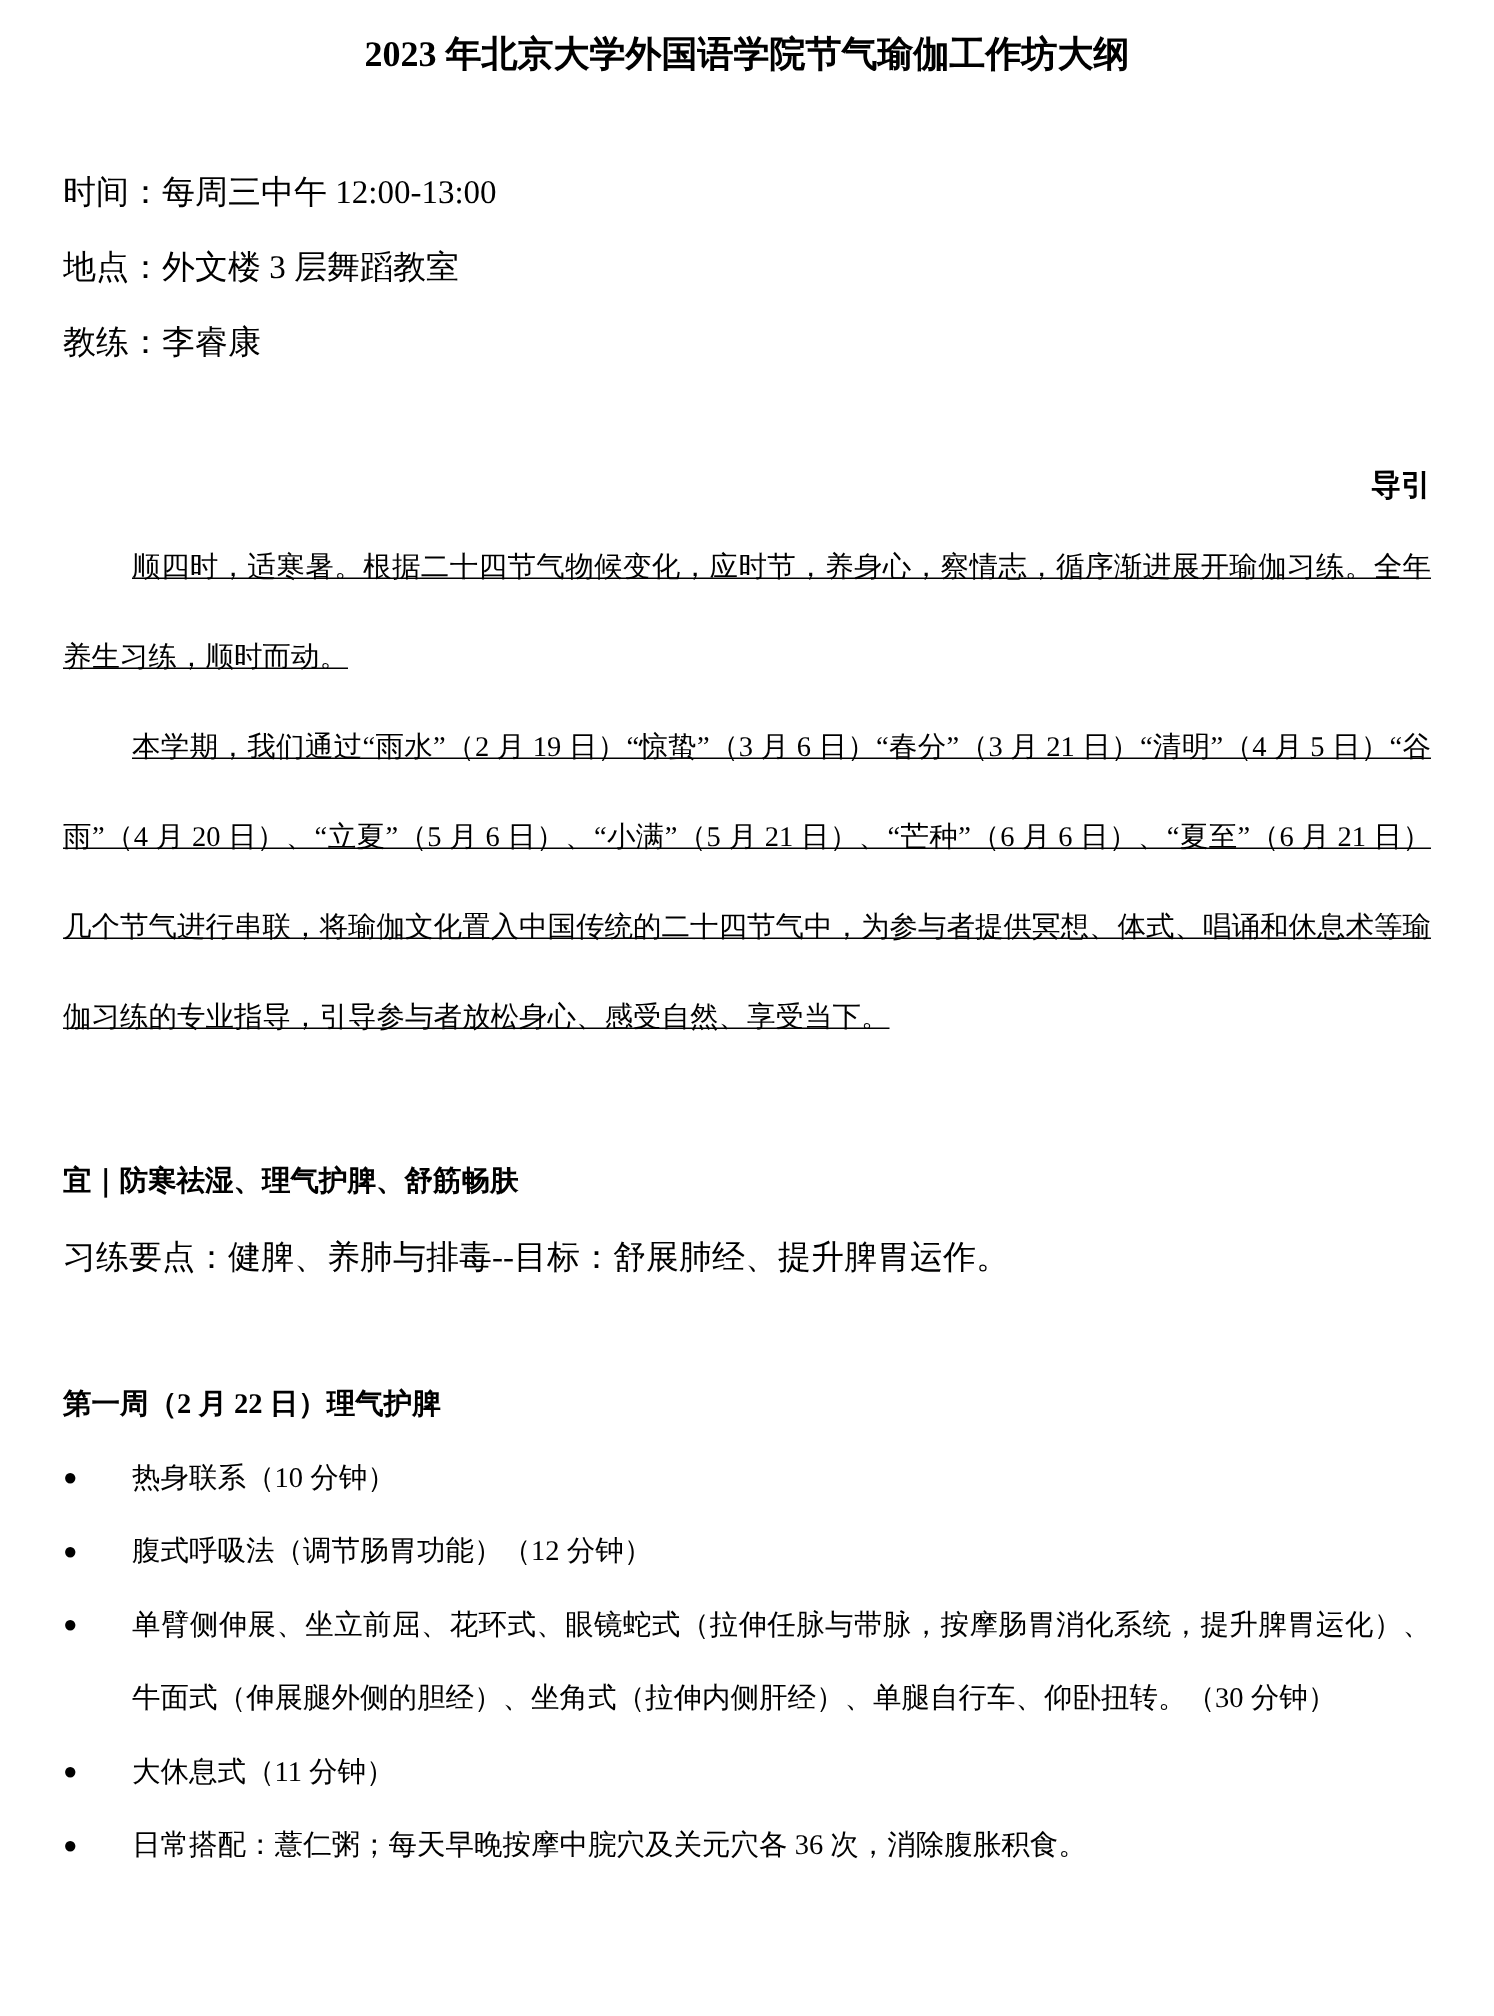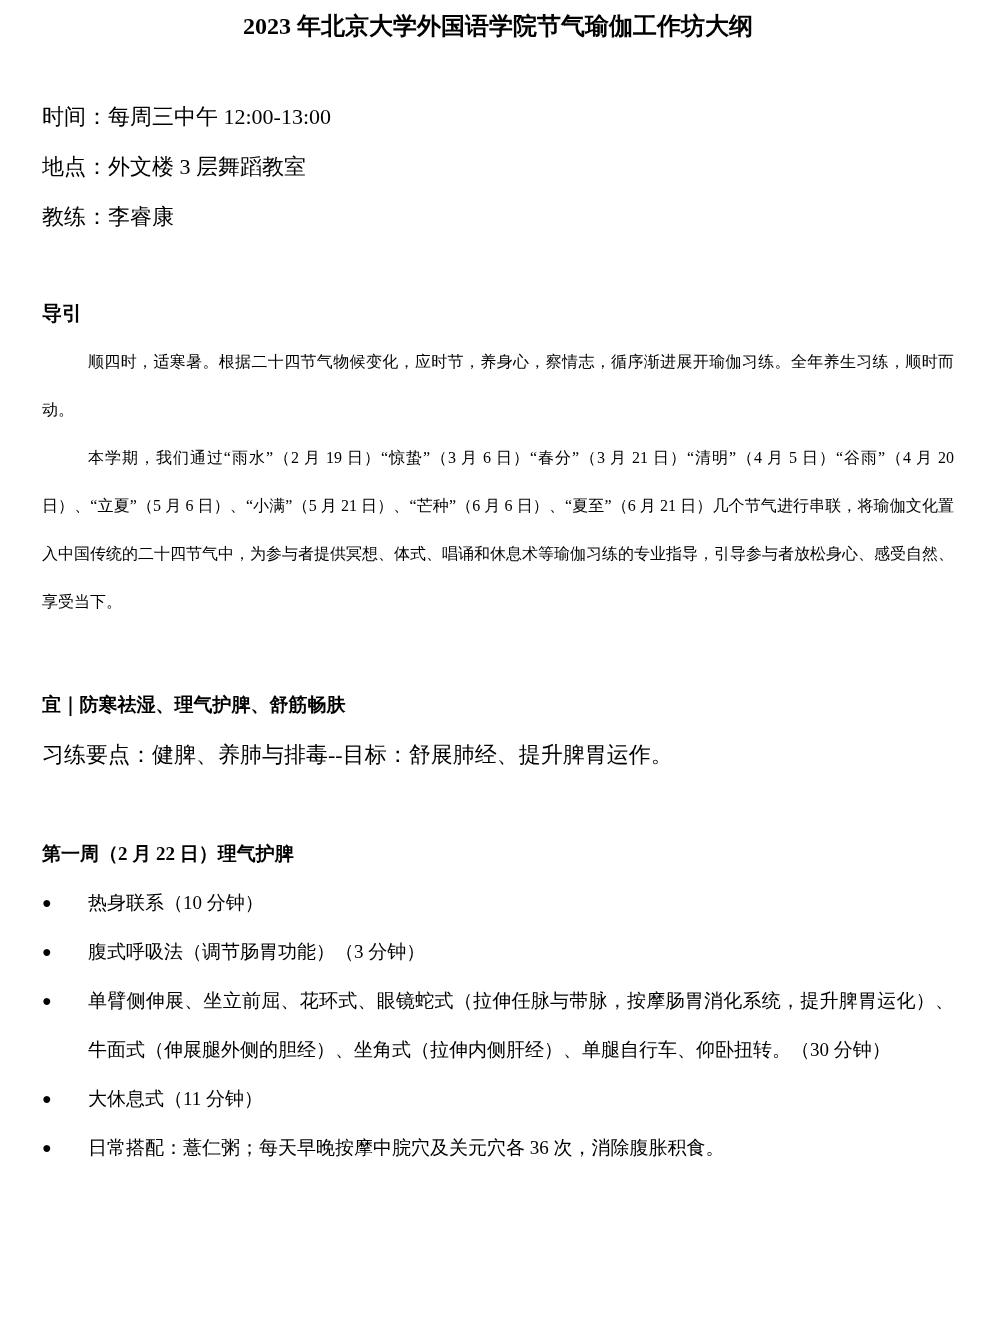--- a/index.html
+++ b/index.html
@@ -7,21 +7,21 @@
     padding: 0;
     background: #ffffff;
   }
   .page {
     position: relative;
     width: 996px;
     height: 1344px;
     box-sizing: border-box;
     background: #ffffff;
     color: #000000;
-    padding: 8px 42px 0 42px;
+    padding: 19px 42px 0 42px;
     font-family: "Liberation Serif", "DejaVu Serif", serif;
     overflow: hidden;
   }
   .title {
     margin: 0;
     font-size: 24px;
     font-weight: bold;
     text-align: center;
     line-height: 36px;
   }
@@ -33,27 +33,28 @@
     margin: 0;
     font-size: 22px;
     line-height: 50px;
     font-weight: normal;
   }
   .section-heading {
     margin: 0;
     font-size: 20px;
     line-height: 50px;
     font-weight: bold;
-    text-align: left;
+    text-align: right;
   }
   .para {
     margin: 0;
-    font-size: 16px;
-    line-height: 48px;
+    font-size: 19px;
+    line-height: 60px;
     text-align: justify;
+    text-decoration: underline;
   }
   .indent { text-indent: 46px; }
   .bold-line {
     margin: 0;
     font-size: 19px;
     line-height: 50px;
     font-weight: bold;
     text-align: justify;
   }
   .lh48 { line-height: 48px; }
@@ -107,21 +108,21 @@
 
   <h3 class="bold-line lh48">第一周（2 月 22 日）理气护脾</h3>
 
   <ul class="bullet-list">
     <li class="bullet-item">
       <span class="bullet">●</span>
       <span class="bullet-text">热身联系（10 分钟）</span>
     </li>
     <li class="bullet-item">
       <span class="bullet">●</span>
-      <span class="bullet-text">腹式呼吸法（调节肠胃功能）（3 分钟）</span>
+      <span class="bullet-text">腹式呼吸法（调节肠胃功能）（12 分钟）</span>
     </li>
     <li class="bullet-item">
       <span class="bullet">●</span>
       <span class="bullet-text">单臂侧伸展、坐立前屈、花环式、眼镜蛇式（拉伸任脉与带脉，按摩肠胃消化系统，提升脾胃运化）、牛面式（伸展腿外侧的胆经）、坐角式（拉伸内侧肝经）、单腿自行车、仰卧扭转。（30 分钟）</span>
     </li>
     <li class="bullet-item">
       <span class="bullet">●</span>
       <span class="bullet-text">大休息式（11 分钟）</span>
     </li>
     <li class="bullet-item">

